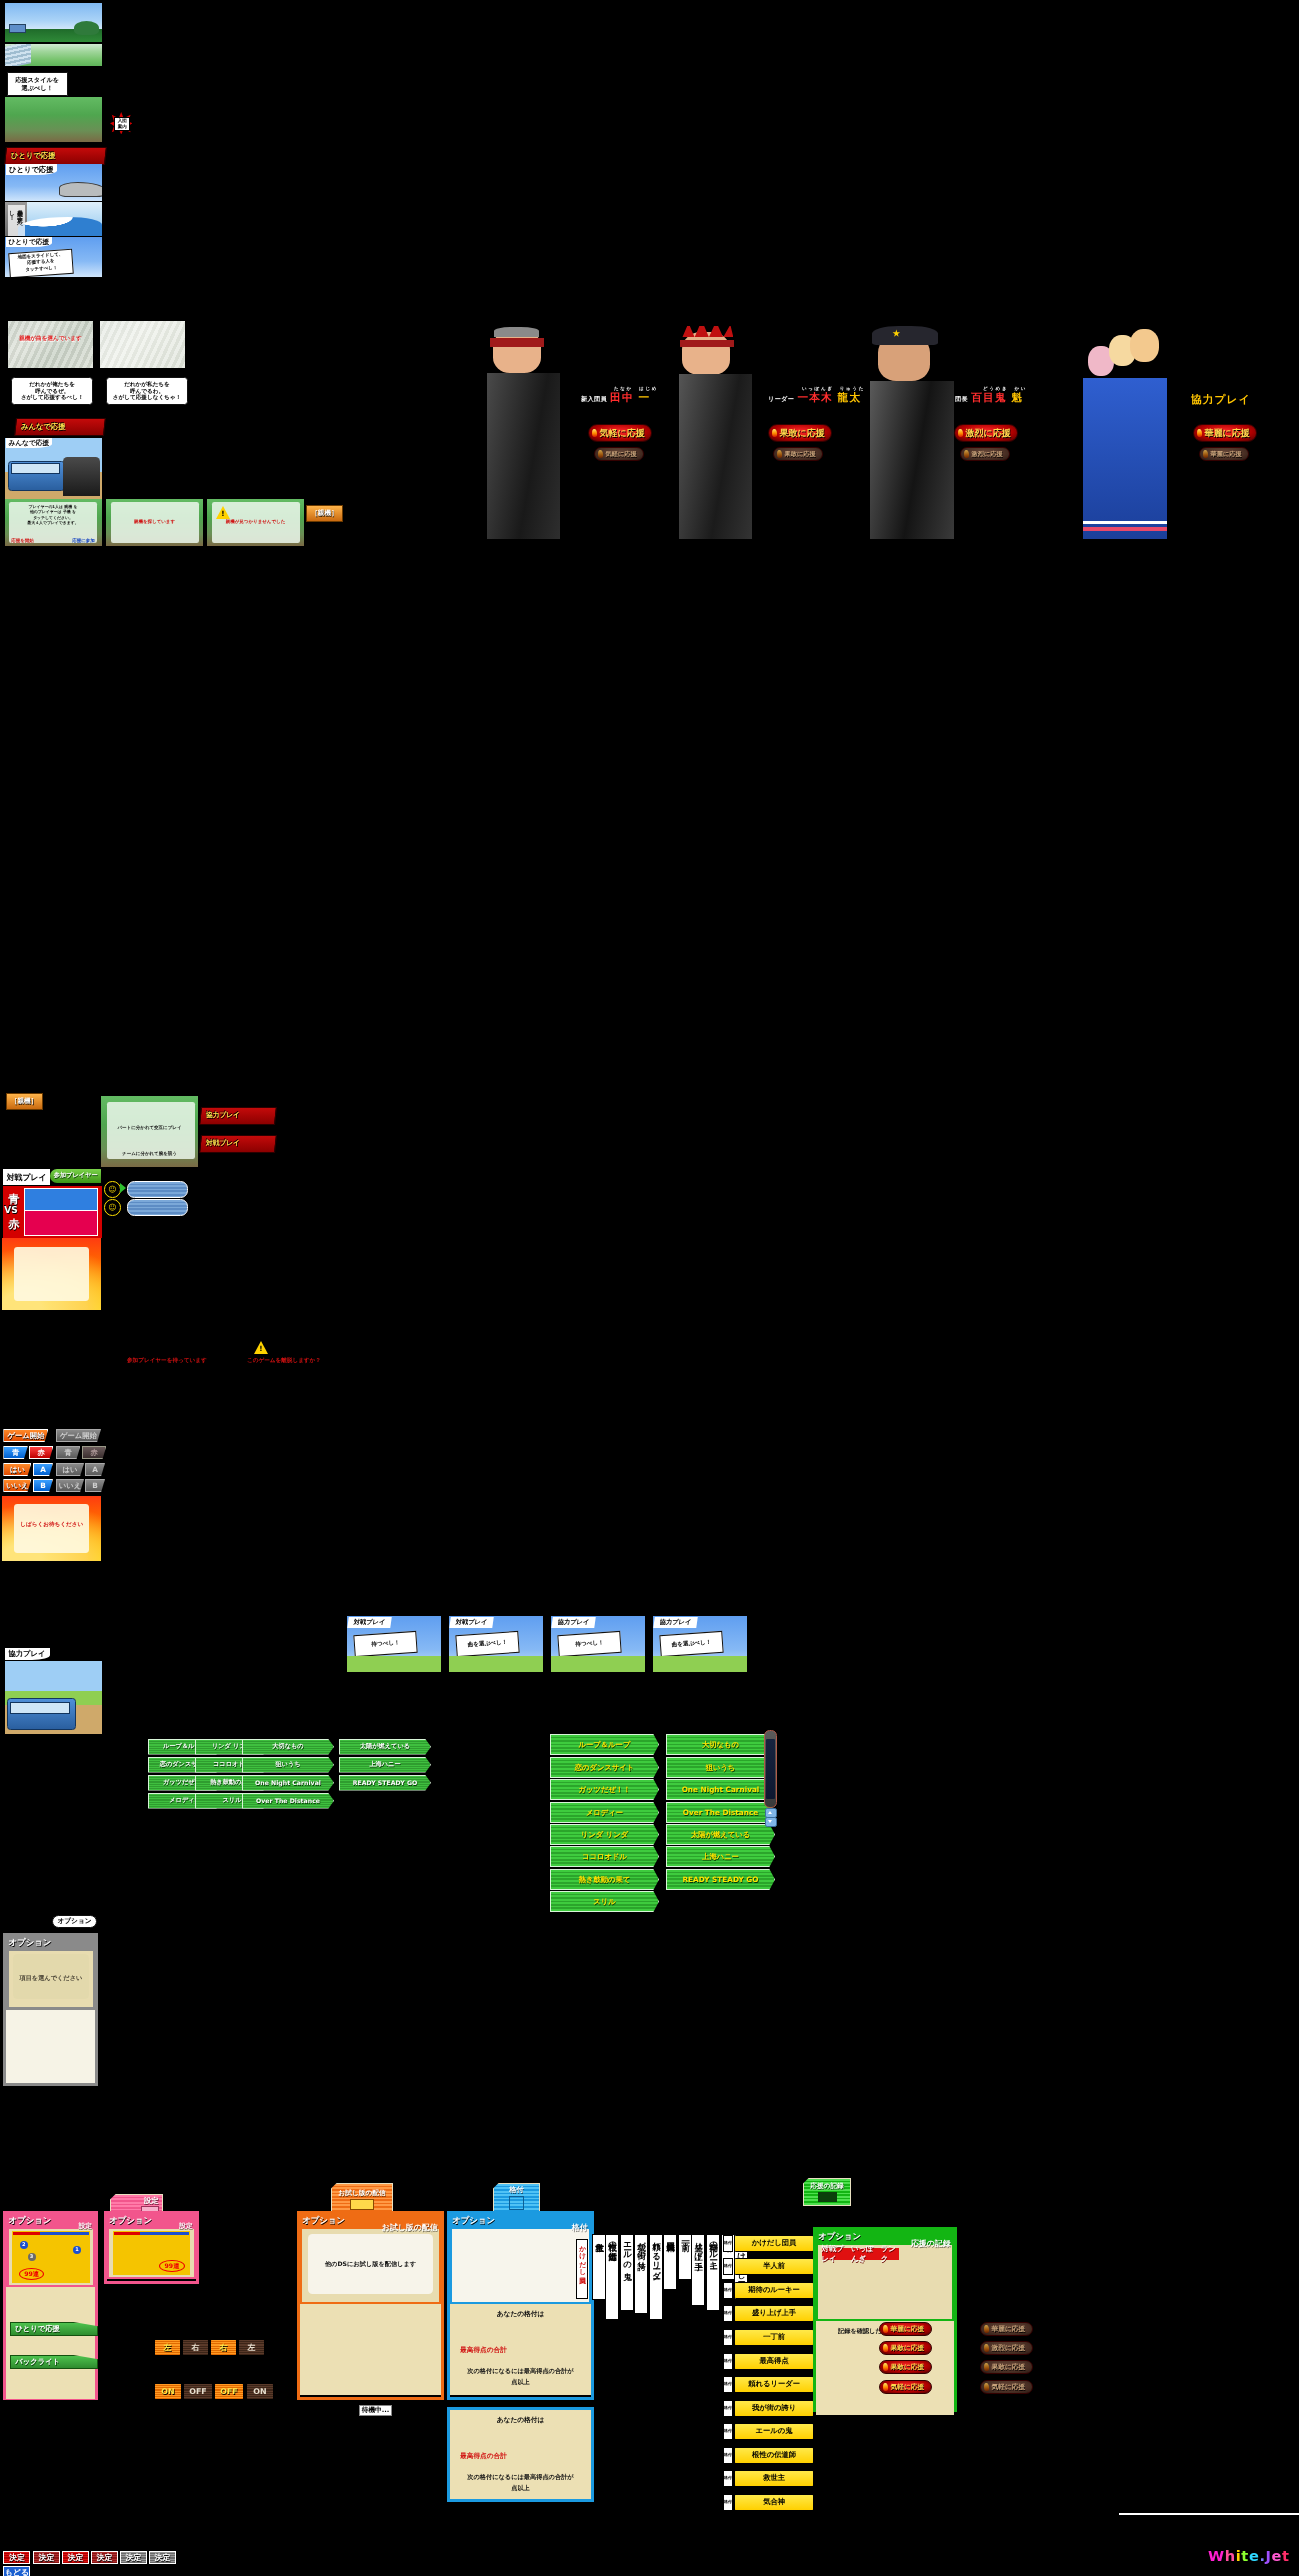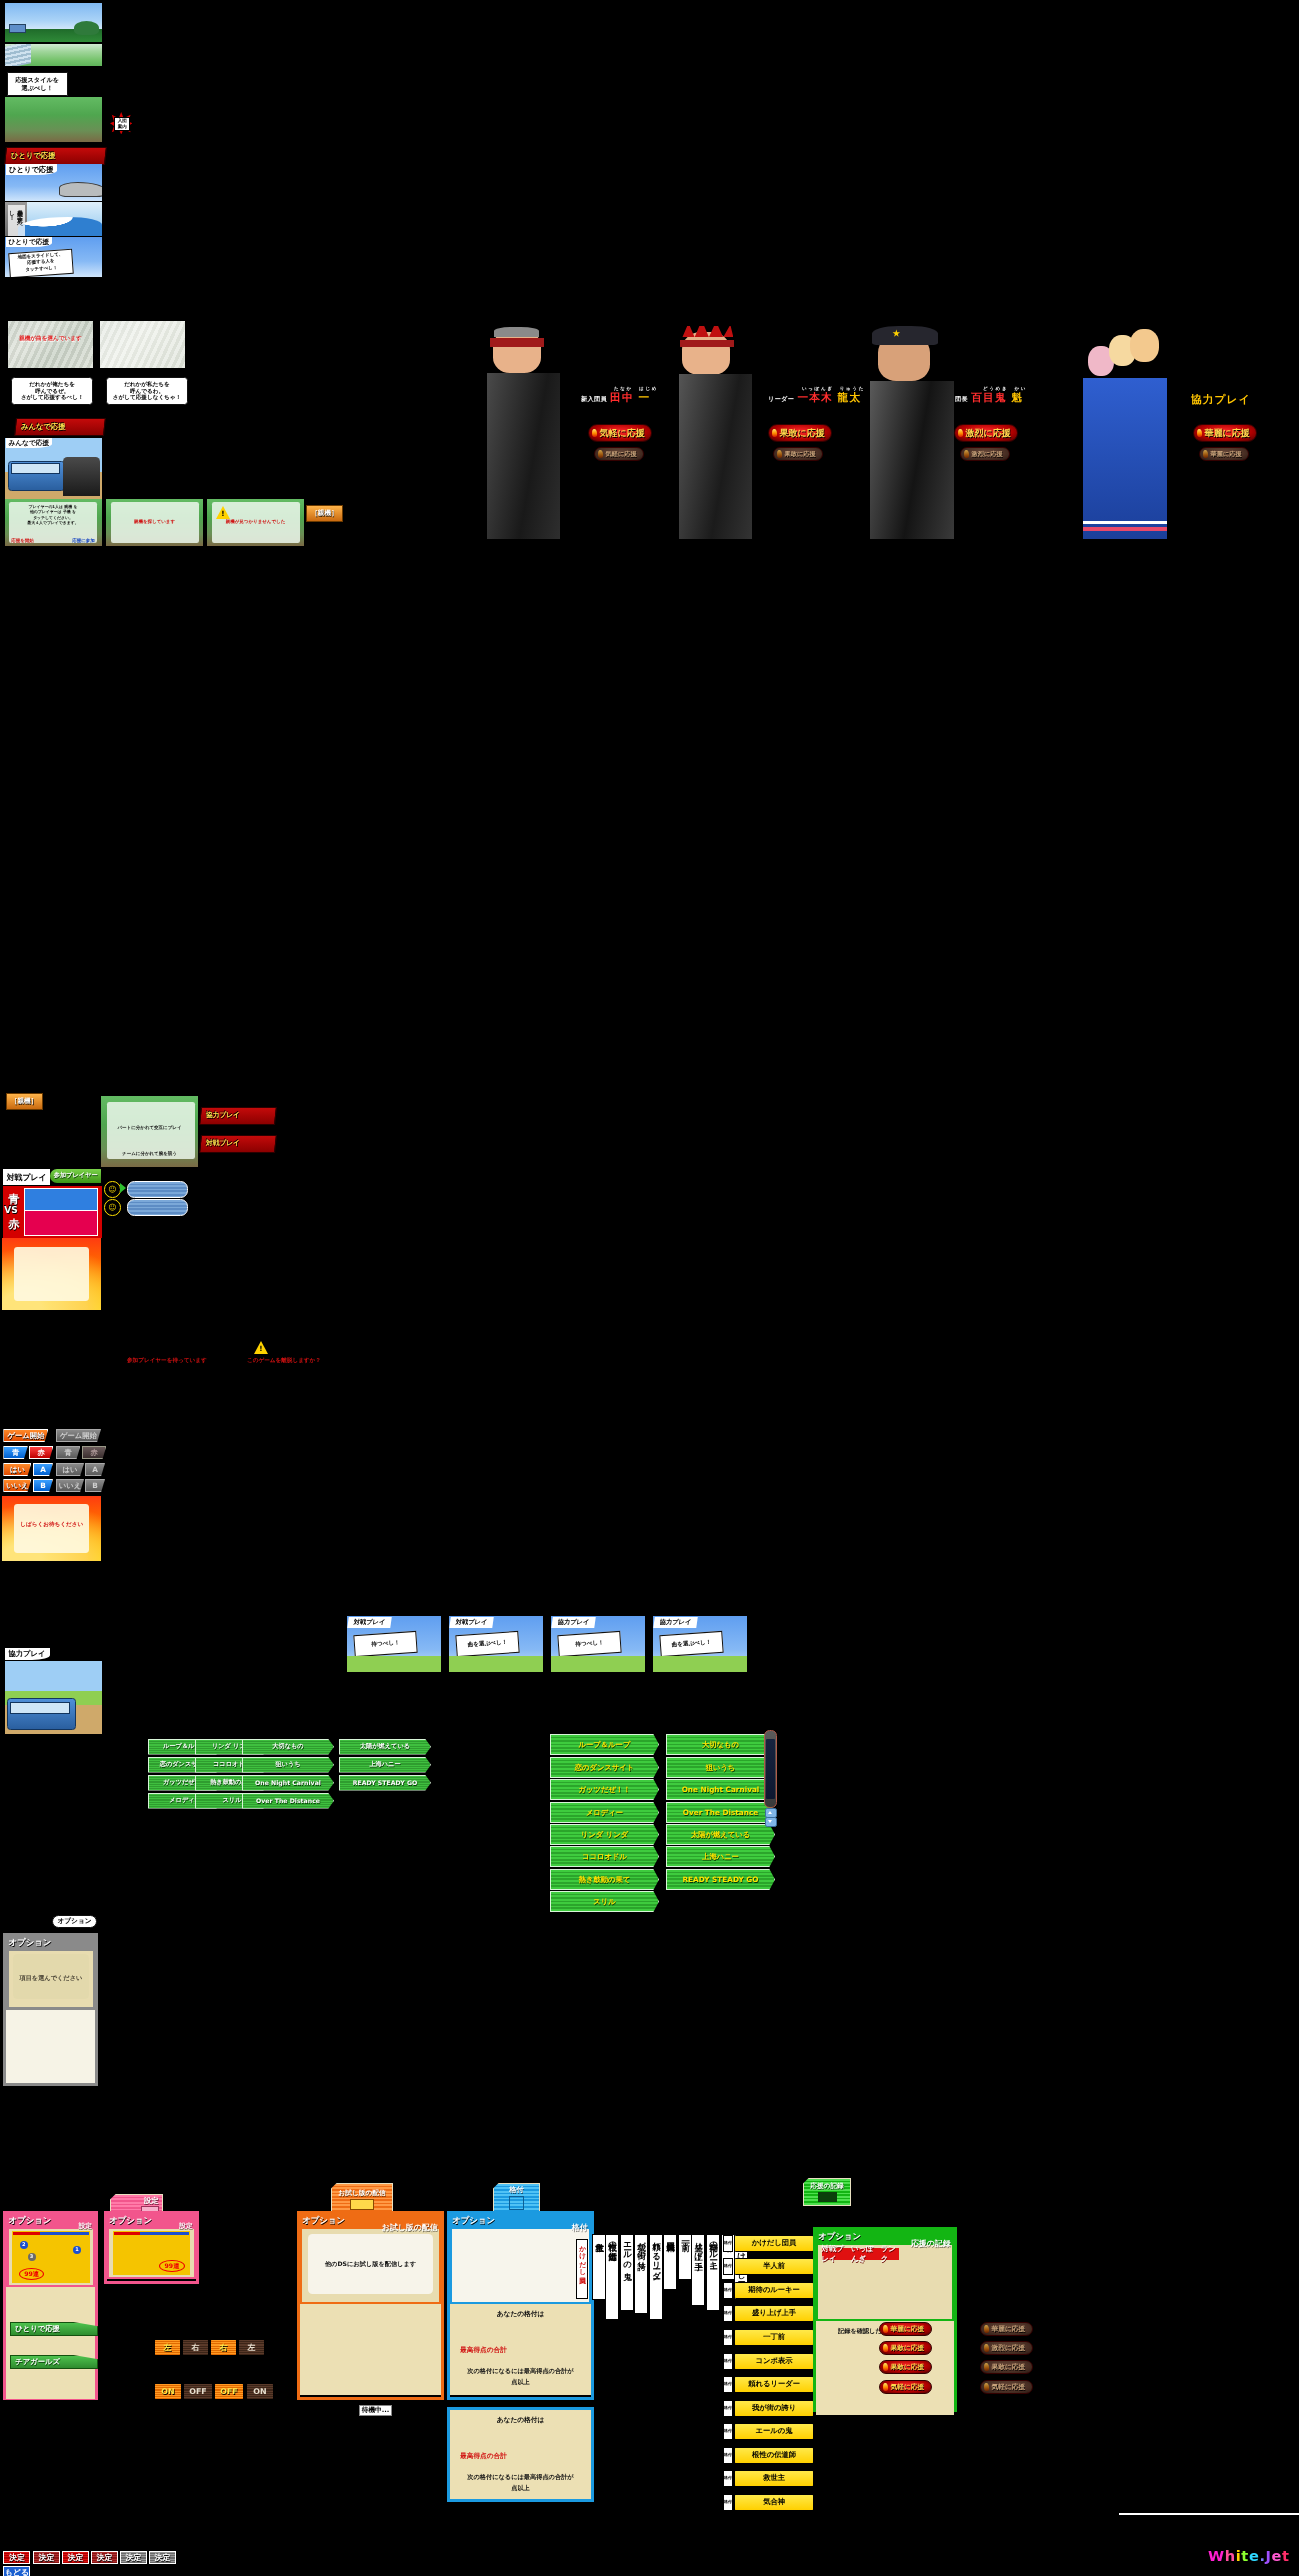--- a/index.html
+++ b/index.html
@@ -564,21 +564,21 @@
         <div style="position:absolute;left:1.1px;top:1.1px;right:1.1px;height:2.8px;background:linear-gradient(90deg,#d00 0 35%,#1b4fd0 35% 100%);"></div>
         <div style="position:absolute;left:7.9px;top:10px;width:7.9px;height:7.9px;border-radius:50%;background:#1b4fd0;color:#fff;font-size:5px;font-weight:bold;text-align:center;line-height:7.9px;">2</div>
         <div style="position:absolute;right:9px;top:15.7px;width:7.9px;height:7.9px;border-radius:50%;background:#1b4fd0;color:#fff;font-size:5px;font-weight:bold;text-align:center;line-height:7.9px;">1</div>
         <div style="position:absolute;left:15.7px;top:22.4px;width:7.9px;height:7.9px;border-radius:50%;background:#6a6a6a;color:#fff;font-size:5px;font-weight:bold;text-align:center;line-height:7.9px;">3</div>
         <div style="position:absolute;left:6.7px;bottom:2.2px;padding:0.6px 4.5px;border:1.1px solid #e00;border-radius:50%;color:#e00;font-weight:bold;font-size:6.2px;">99連</div>
       </div>
     </div>
   </div>
   <div class="bottom" style="background:#ece0b4;height:112px;">
     <div class="greenbar" style="left:3.4px;top:35px;width:82px;">ひとりで応援</div>
-    <div class="greenbar" style="left:3.4px;top:68px;width:82px;">チアガールズ</div>
+    <div class="greenbar" style="left:3.4px;top:68px;width:82px;">バックライト</div>
   </div>
 </div>
 
 <div class="optwin" style="left:104px;top:2211px;width:95px;height:73px;border-color:#f2558c;">
   <div class="top" style="background:#f2558c;height:65px;">
     <div class="title">オプション</div>
     <div class="subtitle" style="font-size:6.7px">設定</div>
     <div class="inner" style="background:#e8dcb0;">
       <div style="position:absolute;left:3.4px;top:2.2px;right:3.4px;bottom:2.2px;background:#f5c400;">
         <div style="position:absolute;left:1.1px;top:1.1px;right:1.1px;height:2.8px;background:linear-gradient(90deg,#d00 0 35%,#1b4fd0 35% 100%);"></div>
@@ -673,21 +673,21 @@
 <div class="rankrow" style="left:723px;top:2329px;">
       <span class="tag">
         <span>格付</span>
       </span>
       <span class="pill">一丁前</span>
     </div>
 <div class="rankrow" style="left:723px;top:2353px;">
       <span class="tag">
         <span>格付</span>
       </span>
-      <span class="pill">コンボ表示</span>
+      <span class="pill">最高得点</span>
     </div>
 <div class="rankrow" style="left:723px;top:2376px;">
       <span class="tag">
         <span>格付</span>
       </span>
       <span class="pill">頼れるリーダー</span>
     </div>
 <div class="rankrow" style="left:723px;top:2400px;">
       <span class="tag">
         <span>格付</span>

